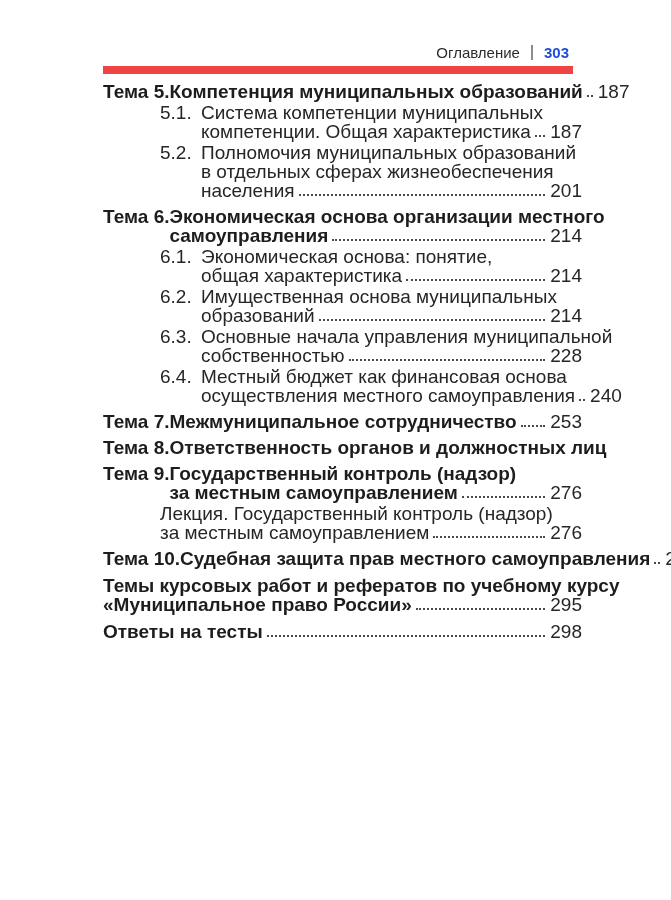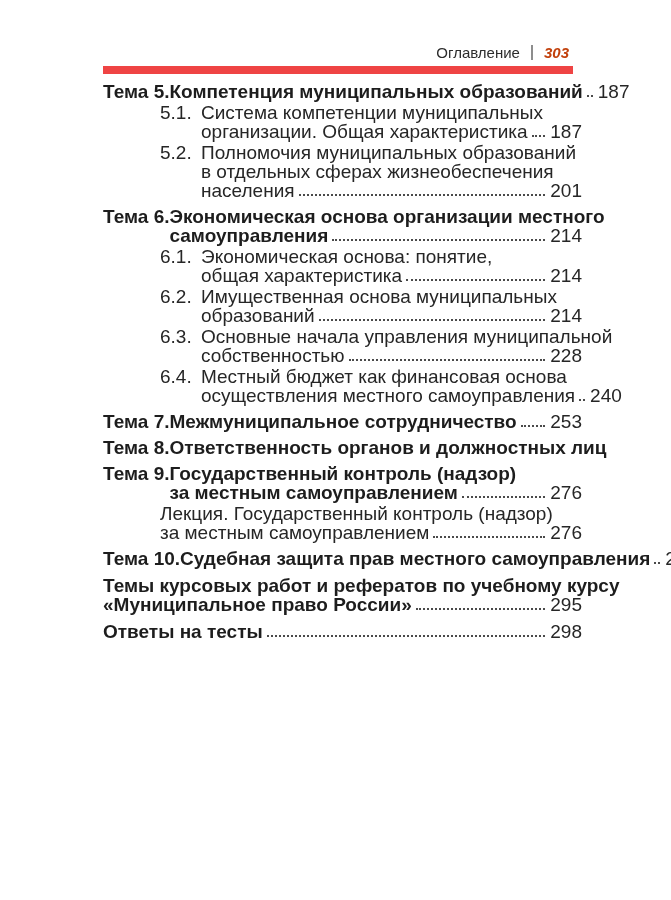--- a/index.html
+++ b/index.html
@@ -29,21 +29,21 @@
     gap: 11px;
     font-size: 15px;
     line-height: 15px;
     color: #2c2c2c;
     padding-bottom: 6px;
     padding-right: 4px;
     margin-right: 9px;
     border-bottom: 8px solid #ef4444;
   }
   .running-head .section-title { font-weight: 400; }
-  .running-head .pagenum { font-weight: 700; color: #c2410c; font-style: italic; }
+  .running-head .pagenum { font-weight: 700; color: #1d4ed8; }
   .vdiv {
     width: 2px;
     height: 15px;
     background: #8d8d8d;
   }
   
   .toc {
     margin-top: 8px;
     font-size: 19px;
     line-height: 19px;
@@ -105,21 +105,21 @@
               <span class="page-ref">187</span>
             </div>
           </div>
         </div>
         <div class="entry sub">
           <span class="spacer"></span>
           <span class="num">5.1.</span>
           <div class="body-col">
             <div class="line"><span class="txt">Система компетенции муниципальных</span></div>
             <div class="line last">
-              <span class="txt">организации. Общая характеристика</span>
+              <span class="txt">компетенции. Общая характеристика</span>
               <span class="leader"></span>
               <span class="page-ref">187</span>
             </div>
           </div>
         </div>
         <div class="entry sub">
           <span class="spacer"></span>
           <span class="num">5.2.</span>
           <div class="body-col">
             <div class="line"><span class="txt">Полномочия муниципальных образований</span></div>

